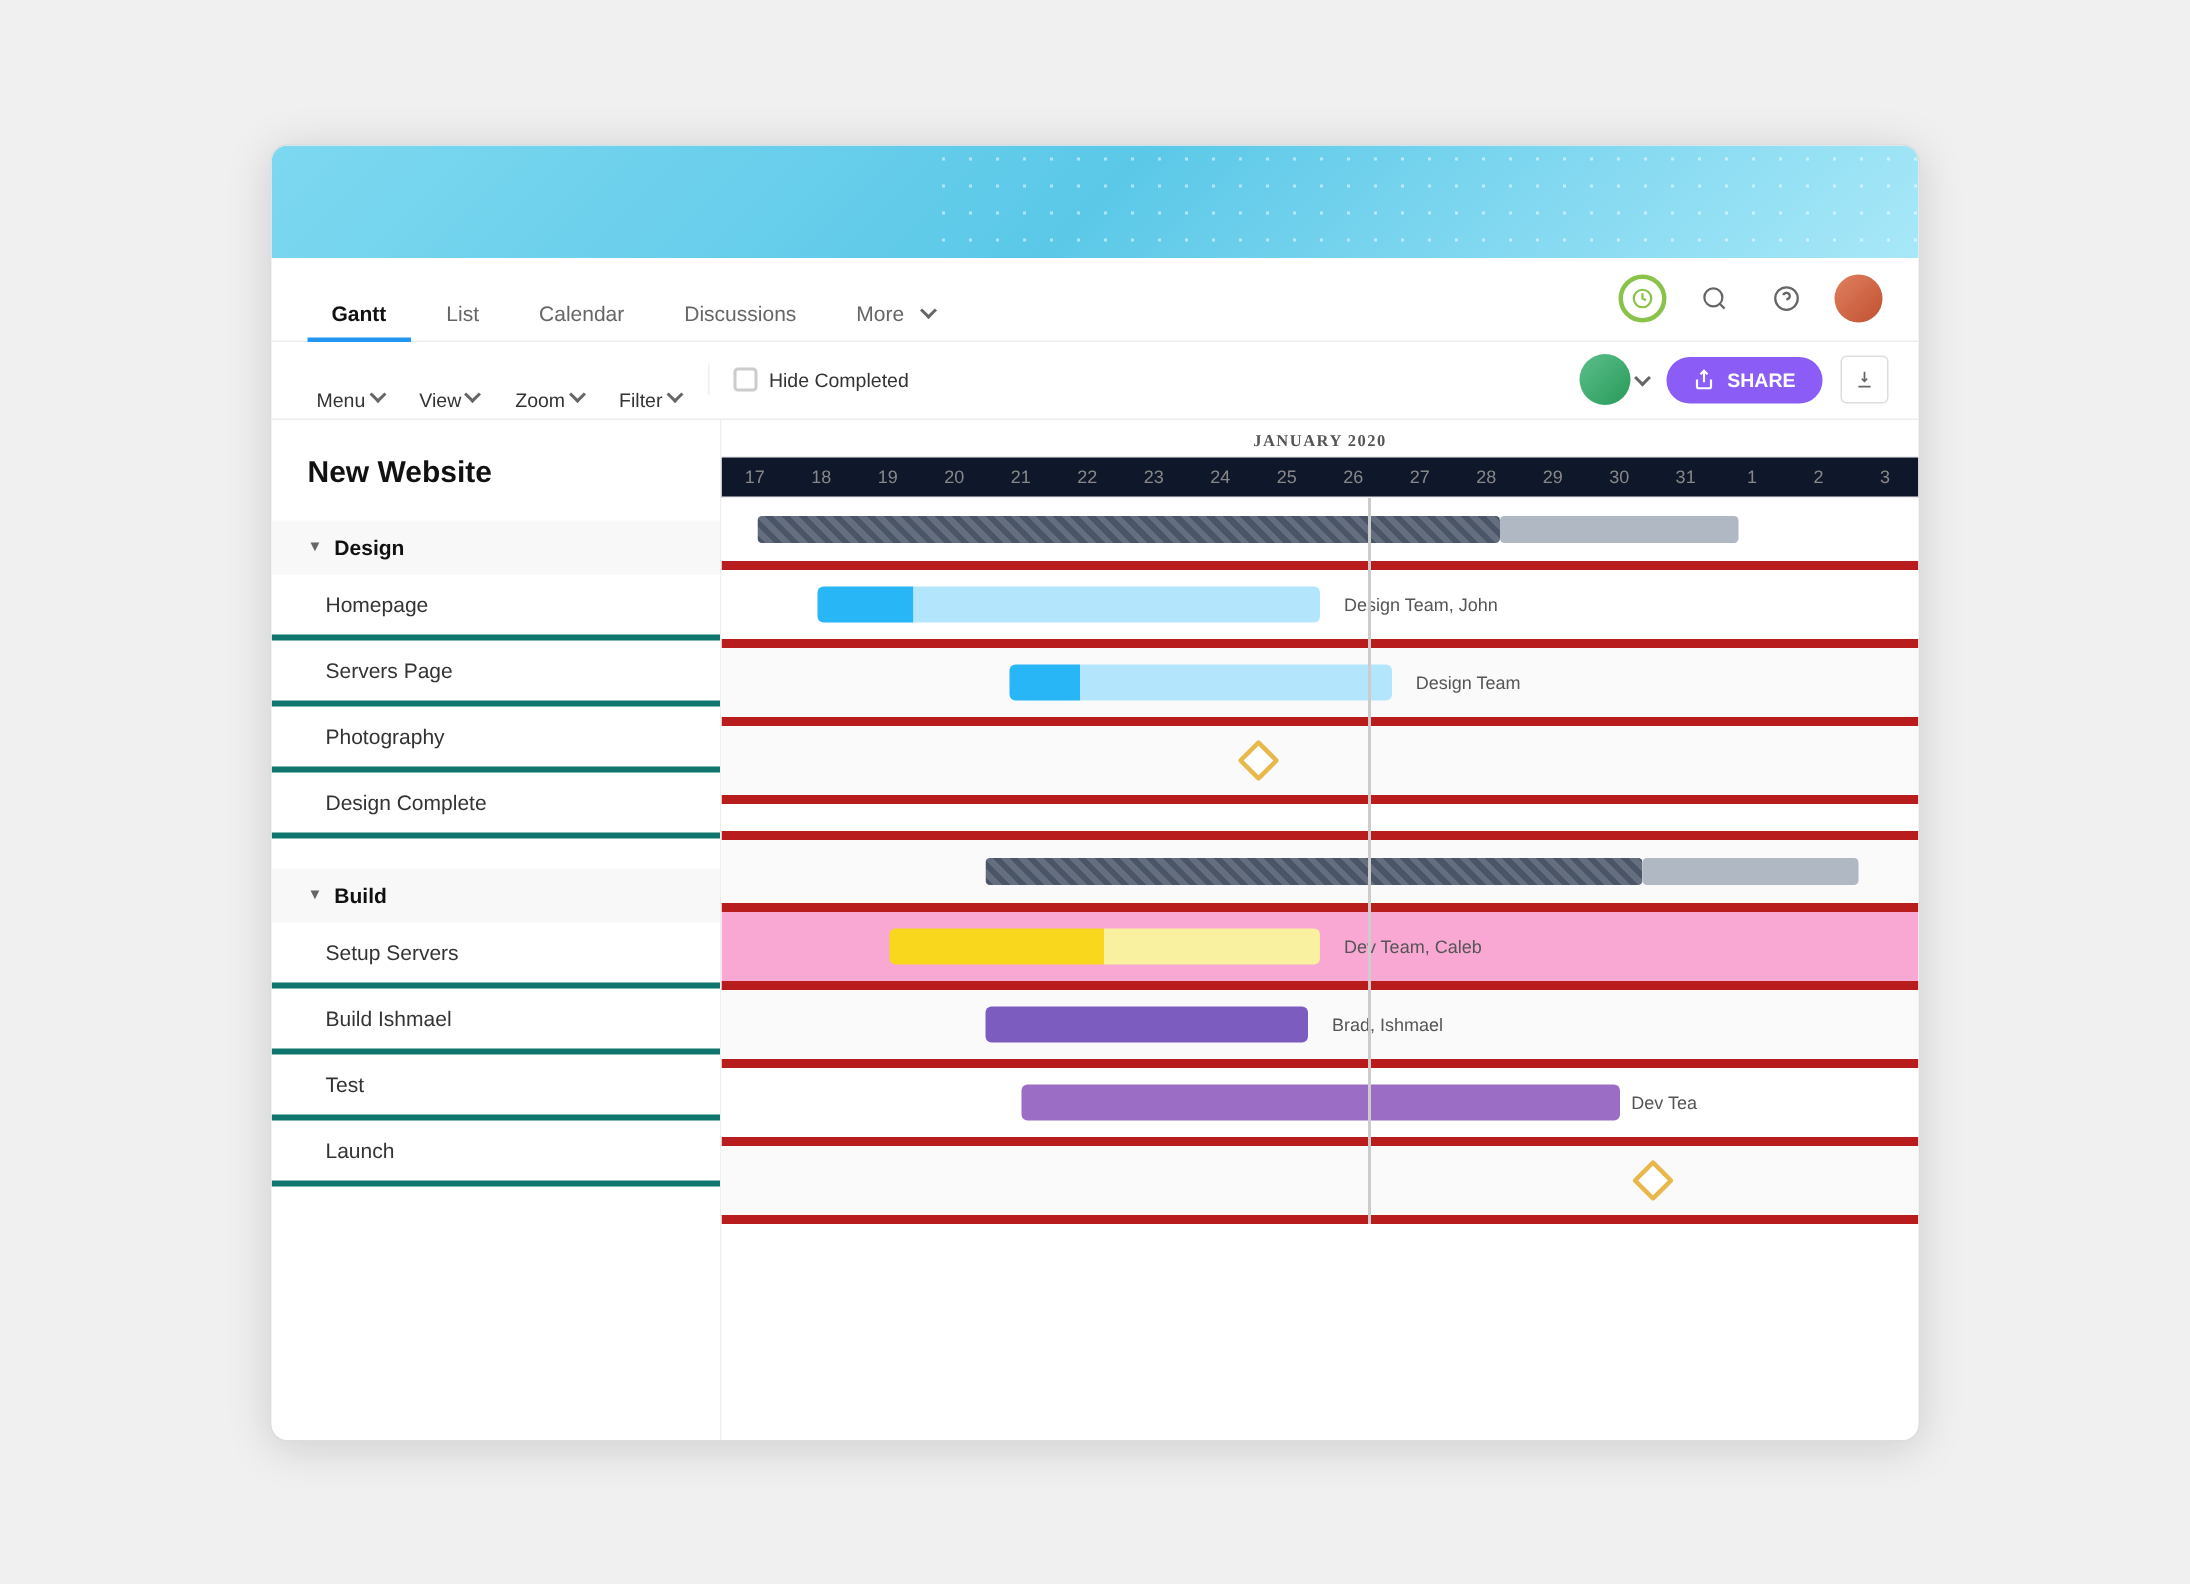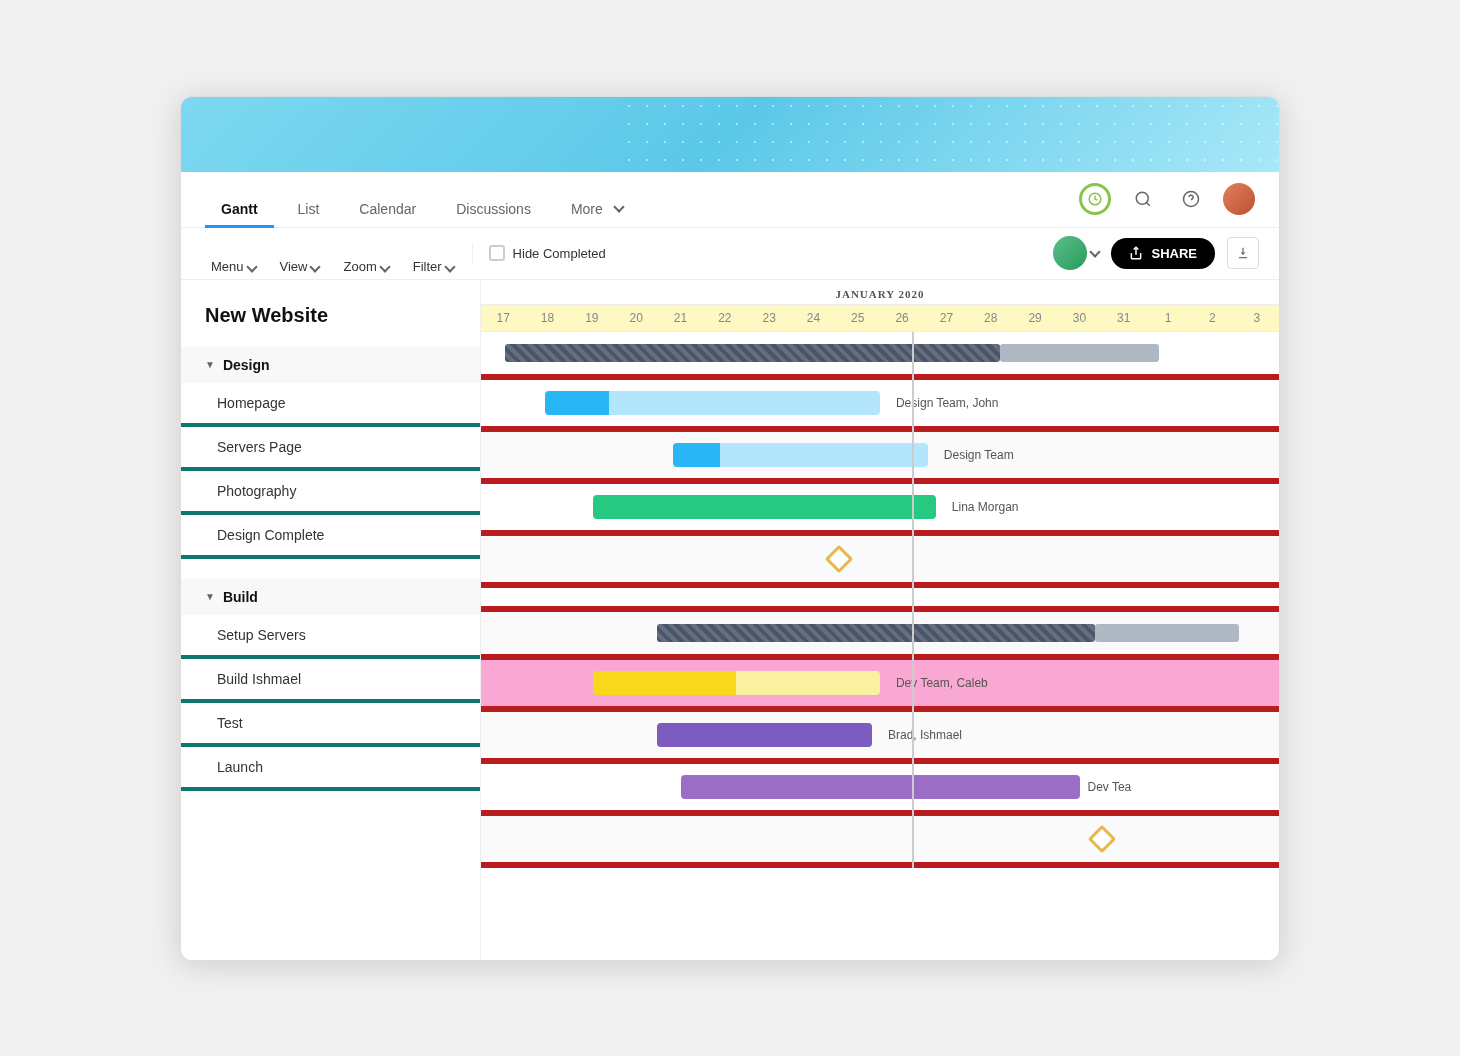--- a/index.html
+++ b/index.html
@@ -65,37 +65,37 @@
     .toolbar {
       display: flex;
       align-items: center;
       padding: 0 20px;
       height: 52px;
       background: #fff;
       border-bottom: 1px solid #eee;
       gap: 4px;
     }
     .toolbar-btn {
-      display: flex; align-items: flex-end; gap: 4px;
+      display: flex; align-items: flex-start; gap: 4px;
       padding: 6px 10px;
       border-radius: 6px;
       font-size: 13px;
       color: #333;
       cursor: pointer;
       background: none;
       border: none;
       margin-top: 27px;
     }
     .toolbar-separator { width: 1px; height: 20px; background: #eee; margin: 0 4px; }
     .hide-completed { display: flex; align-items: center; gap: 8px; font-size: 13px; color: #333; margin-left: 8px; cursor: pointer; }
     .checkbox { width: 16px; height: 16px; border: 2px solid #ccc; border-radius: 3px; background: #fff; }
     .toolbar-right { margin-left: auto; display: flex; align-items: center; gap: 12px; }
     .share-btn {
       display: flex; align-items: center; gap: 8px;
-      background: #000000; color: #fff;
+      background: #8b5cf6; color: #fff;
       border: none; border-radius: 20px;
       padding: 8px 18px;
       font-size: 13px; font-weight: 600;
       cursor: pointer;
     }
     .export-btn { width: 32px; height: 32px; border: 1px solid #ddd; border-radius: 4px; display: flex; align-items: center; justify-content: center; cursor: pointer; }
 
     
     .main-content { display: flex; height: 680px; }
 
@@ -146,21 +146,21 @@
       font-weight: 700;
       color: #555;
       letter-spacing: 1px;
       border-bottom: 1px solid #eee;
       font-family: Liberation Serif, serif;
     }
     .gantt-dates {
       display: flex;
       padding: 6px 0;
       border-bottom: 1px solid #eee;
-      background: #fef9c3;
+      background: #0f172a;
     }
     .gantt-date-cell {
       flex: 1;
       text-align: center;
       font-size: 12px;
       color: #888;
       font-weight: 500;
     }
 
     .gantt-body { position: relative; }
@@ -344,24 +344,20 @@
           <div style="position:absolute; left:16%; width:34%; height:24px; background:#b3e5fc; border-radius:0 4px 4px 0;"></div>
           <span style="position:absolute; left:52%; font-size:12px; color:#555; white-space:nowrap;">Design Team, John</span>
         </div>
 
         <div class="gantt-row" style="height:52px; background:#fafafa;">
           <div style="position:absolute; left:24%; width:6%; height:24px; background:#29b6f6; border-radius:4px 0 0 4px;"></div>
           <div style="position:absolute; left:30%; width:26%; height:24px; background:#b3e5fc; border-radius:0 4px 4px 0;"></div>
           <span style="position:absolute; left:58%; font-size:12px; color:#555; white-space:nowrap;">Design Team</span>
         </div>
 
-        <div class="gantt-row" style="height:52px; background:#fff;">
-          <div style="position:absolute; left:14%; width:43%; height:24px; background:#26c982; border-radius:4px;"></div>
-          <span style="position:absolute; left:59%; font-size:12px; color:#555; white-space:nowrap;">Lina Morgan</span>
-        </div>
 
         <div class="gantt-row" style="height:52px; background:#fafafa;">
           <div style="position:absolute; left:calc(45% - 11px); top:50%; transform:translateY(-50%) rotate(45deg); width:20px; height:20px; border:3px solid #e8b84b; background:#fff; border-radius:2px;"></div>
         </div>
 
         <div class="gantt-row" style="height:24px; background:#fff;"></div>
 
         <div class="gantt-row" style="height:48px; background:#fafafa;">
           <div style="position:absolute; left:22%; width:55%; height:18px; background:#4a5568; border-radius:3px; background-image: repeating-linear-gradient(45deg, transparent, transparent 4px, rgba(255,255,255,0.15) 4px, rgba(255,255,255,0.15) 8px);"></div>
           <div style="position:absolute; left:77%; width:18%; height:18px; background:#b0b8c4; border-radius:3px;"></div>

